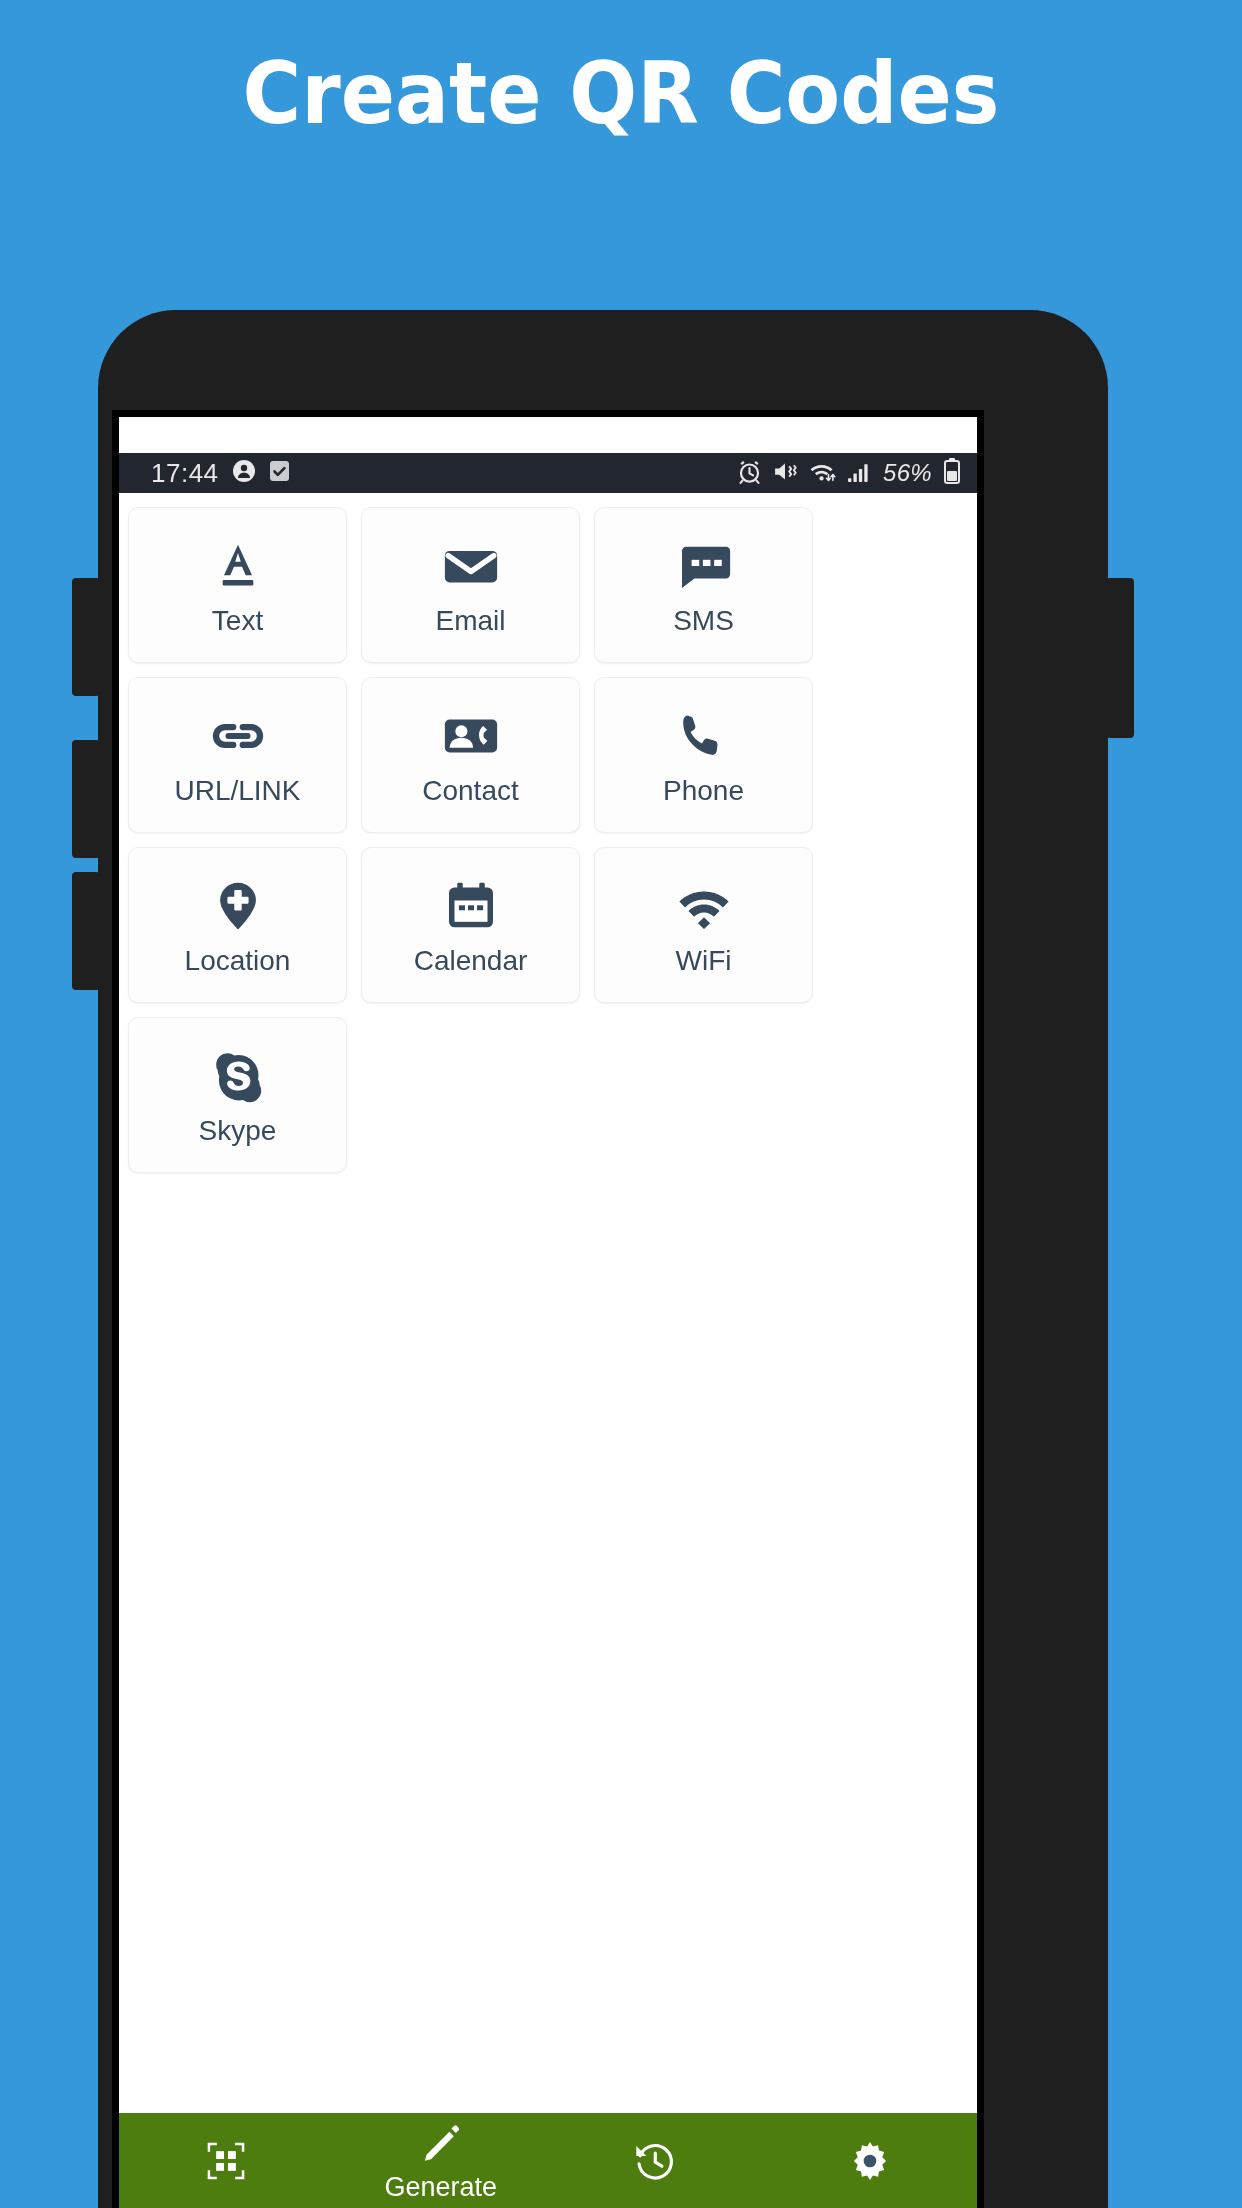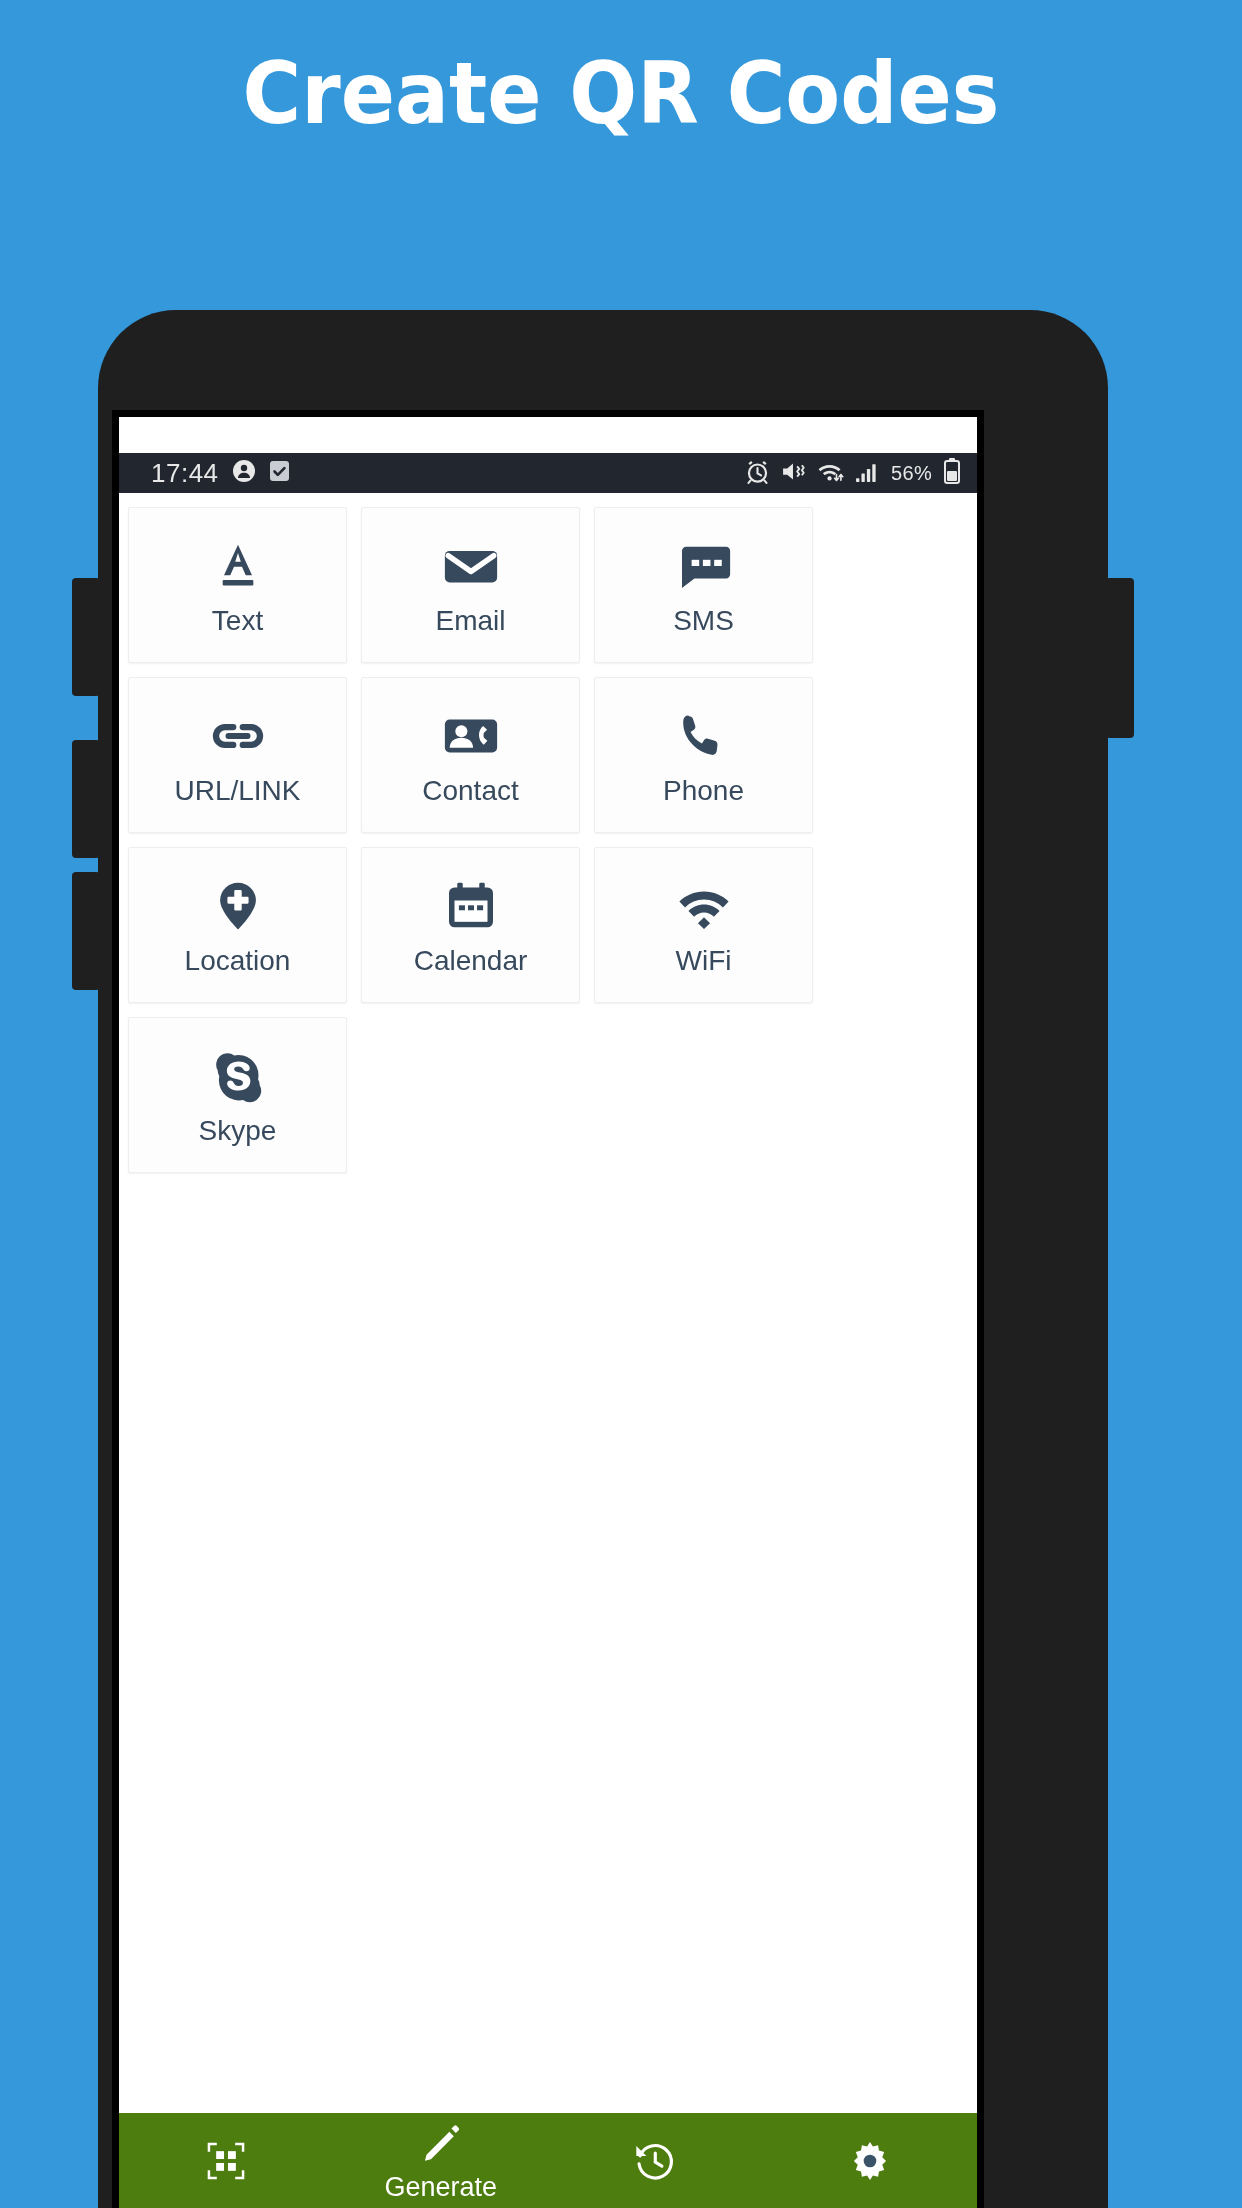--- a/index.html
+++ b/index.html
@@ -89,43 +89,44 @@
     font-family: "Liberation Sans", sans-serif;
     letter-spacing: 0.5px;
   }
   #status-right {
     margin-left: auto;
     display: flex;
     align-items: center;
     gap: 11px;
   }
   #battery-pct {
-    font-size: 20px;
+    font-size: 24px;
     letter-spacing: 0.3px;
+    font-style: italic;
   }
   .sicon { display: block; }
 
   
   #app-body {
     background: #ffffff;
     height: calc(100% - 40px);
     position: relative;
   }
   #tile-grid {
     display: grid;
     grid-template-columns: repeat(3, 219px);
     gap: 14px;
     padding: 14px 0 0 9px;
     box-sizing: border-box;
   }
   .tile {
     height: 154px;
     background: #fdfdfd;
     border: 1px solid #eceef0;
-    border-radius: 2px;
+    border-radius: 10px;
     box-shadow: 0 1px 2px rgba(0,0,0,0.06);
     display: flex;
     flex-direction: column;
     align-items: center;
     justify-content: center;
     gap: 6px;
     cursor: pointer;
   }
   .tile-icon {
     height: 66px;

